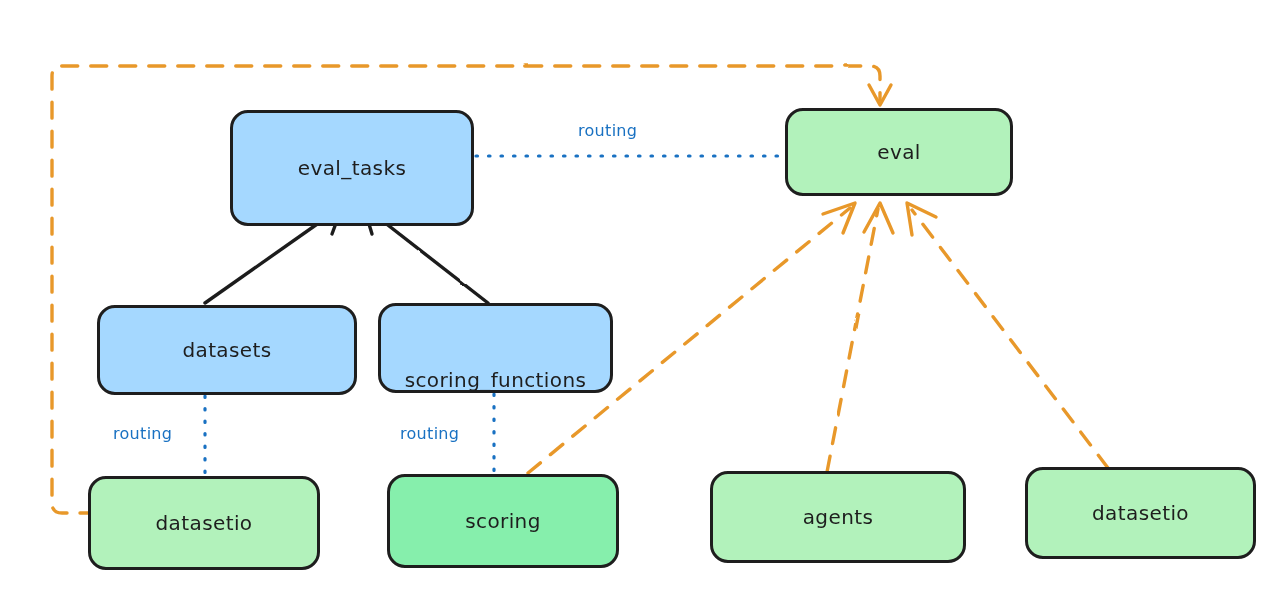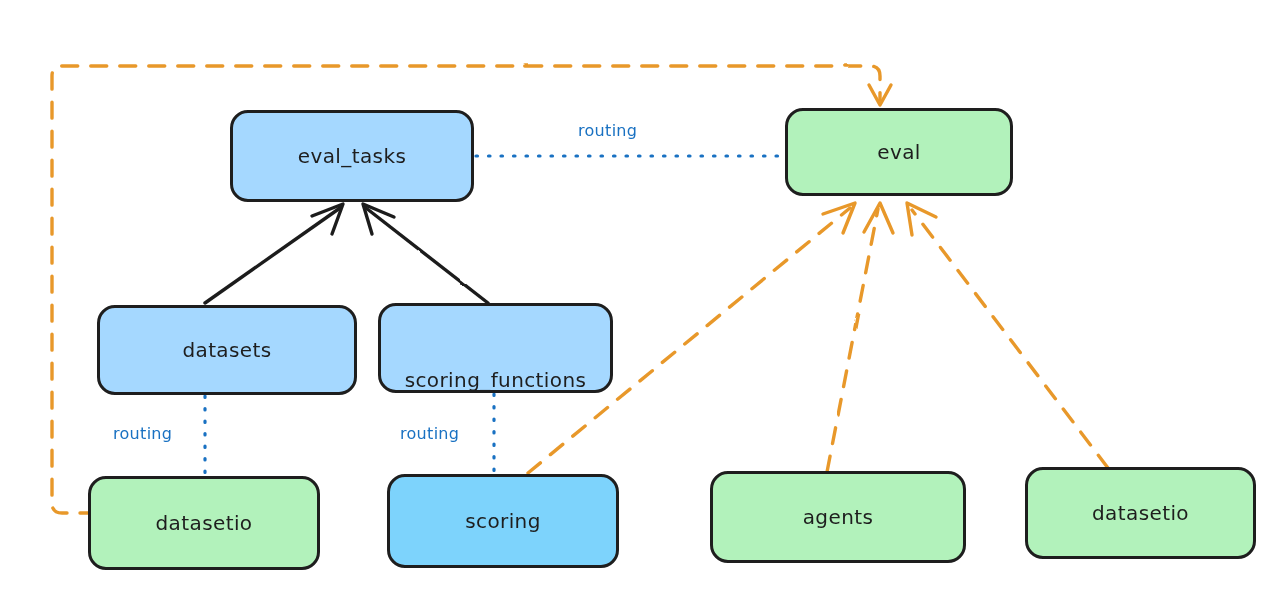--- a/index.html
+++ b/index.html
@@ -101,41 +101,41 @@
       <path d="M 476,156 L 783,156" fill="none" stroke="#1971c2" stroke-width="3.2" stroke-dasharray="1.5 11" stroke-linecap="round"></path>
     </g>
     <g>
       <path d="M 205,396 L 205,475" fill="none" stroke="#1971c2" stroke-width="3.2" stroke-dasharray="1.5 11" stroke-linecap="round"></path>
     </g>
     <g>
       <path d="M 494,394 L 494,473" fill="none" stroke="#1971c2" stroke-width="3.2" stroke-dasharray="1.5 11" stroke-linecap="round"></path>
     </g>
   </svg>
 
-  <div class="node" style="left:230px; top:110px; width:244px; height:92px; background:#a5d8ff;">
+  <div class="node" style="left:230px; top:110px; width:244px; height:116px; background:#a5d8ff;">
     <span class="node-label">eval_tasks</span>
   </div>
 
   <div class="node" style="left:785px; top:108px; width:228px; height:88px; background:#b2f2bb;">
     <span class="node-label">eval</span>
   </div>
 
   <div class="node" style="left:97px; top:305px; width:260px; height:90px; background:#a5d8ff;">
     <span class="node-label">datasets</span>
   </div>
 
   <div class="node" style="left:378px; top:303px; width:235px; height:90px; background:#a5d8ff;align-items:flex-end;">
     <span class="node-label">scoring_functions</span>
   </div>
 
   <div class="node" style="left:88px; top:476px; width:232px; height:94px; background:#b2f2bb;">
     <span class="node-label">datasetio</span>
   </div>
 
-  <div class="node" style="left:387px; top:474px; width:232px; height:94px; background:#7dd3fc;">
+  <div class="node" style="left:387px; top:474px; width:232px; height:94px; background:#86efac;">
     <span class="node-label">scoring</span>
   </div>
 
   <div class="node" style="left:710px; top:471px; width:256px; height:92px; background:#b2f2bb;">
     <span class="node-label">agents</span>
   </div>
 
   <div class="node" style="left:1025px; top:467px; width:231px; height:92px; background:#b2f2bb;">
     <span class="node-label">datasetio</span>
   </div>

